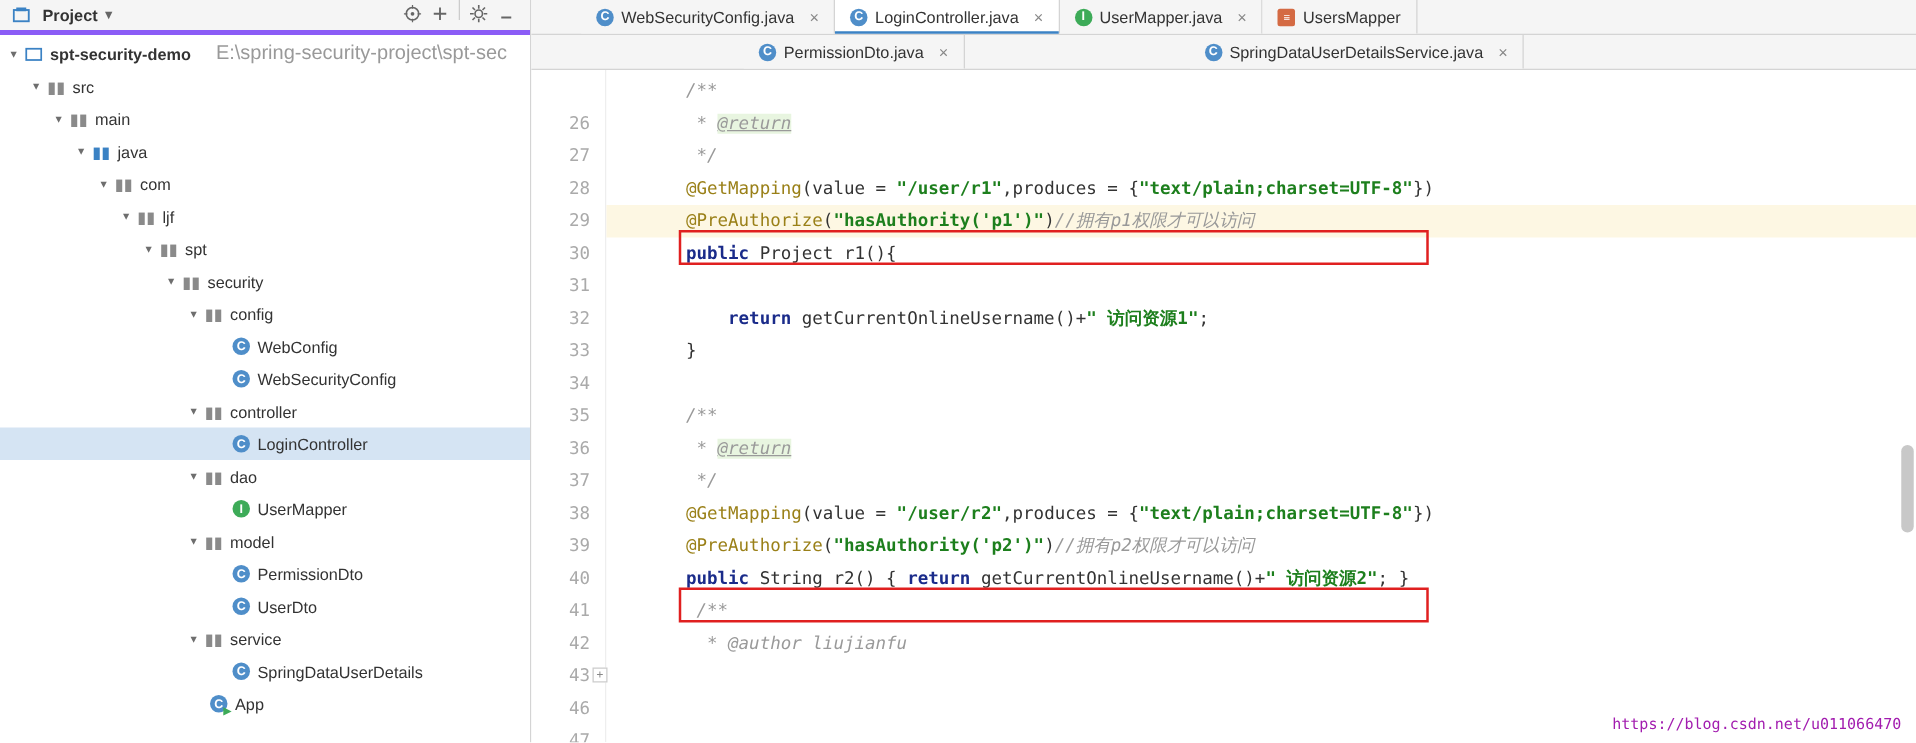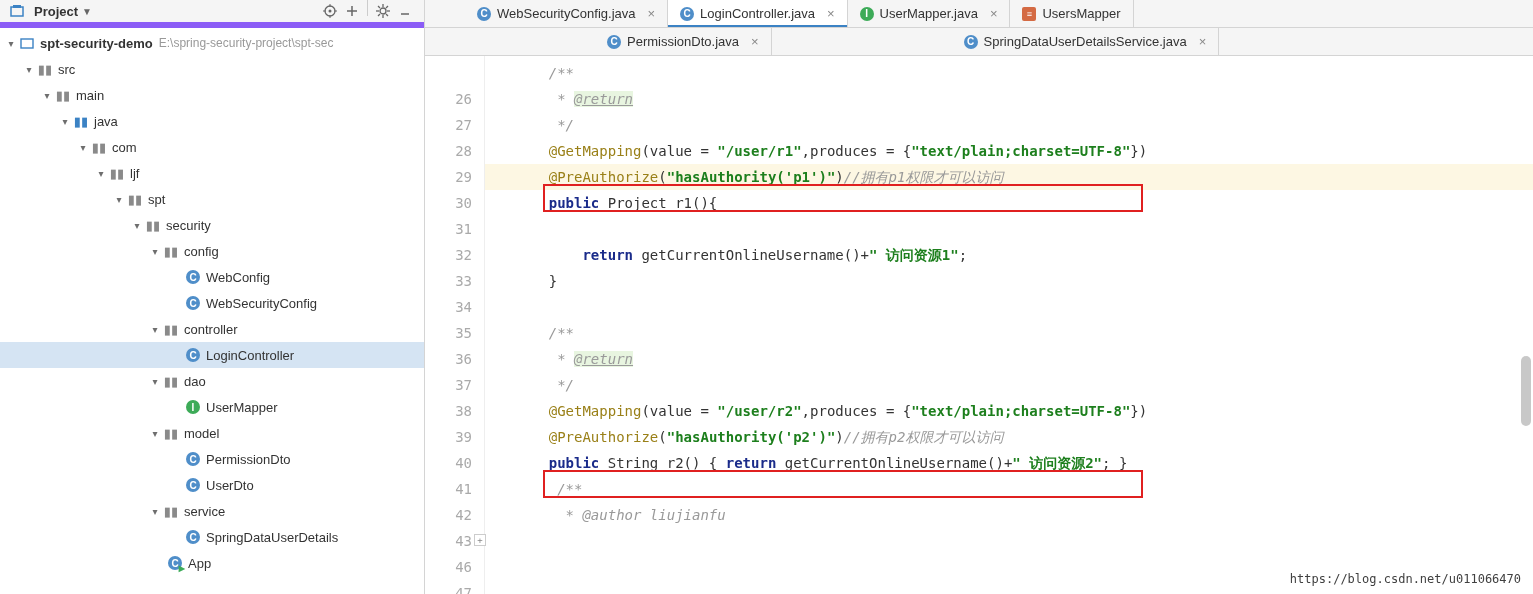--- a/index.html
+++ b/index.html
@@ -13,34 +13,34 @@
     overflow: hidden;
     display: flex;
     flex-direction: column;
   }
   .main-area { display: flex; flex: 1; overflow: hidden; }
 
   
   .project-panel { width: 425px; display: flex; flex-direction: column; border-right: 1px solid #d4d4d4; }
   .project-header {
     height: 28px; display: flex; padding: 0 8px;
-    border-bottom: 6px solid #8b5cf6; background: #f5f5f5;
+    border-bottom: 4px solid #8b5cf6; background: #f5f5f5;
   }
   .project-header .title { display: flex; align-items: center; gap: 4px; font-weight: 600; }
   .project-header .spacer { flex: 1; }
   .project-header .icon-btn { width: 22px; height: 22px; display: flex; align-items: center; justify-content: center; color: #666; cursor: pointer; }
   .tree { flex: 1; overflow: auto; padding-top: 2px; }
   .tree-row {
     display: flex; align-items: center; height: 26px; white-space: nowrap; cursor: pointer;
   }
   .tree-row.selected { background: #d5e4f3; }
   .tree-arrow { width: 14px; text-align: center; color: #6e6e6e; font-size: 10px; }
   .tree-icon { width: 18px; height: 18px; display: flex; align-items: center; justify-content: center; margin-right: 4px; }
   .tree-label { font-size: 13px; }
-  .tree-path { color: #999; margin-left: 6px; font-size: 12px; }
+  .tree-path { color: #999; margin-left: 20px; font-size: 16px; }
 
   .folder-icon { color: #8a8a8a; }
   .folder-icon.blue { color: #3b82c4; }
   .class-icon { background:#4f8ec9; color:#fff; width:14px; height:14px; border-radius:50%; font-size:10px; font-weight:bold; display:flex; align-items:center; justify-content:center; }
   .interface-icon { background:#3dab58; color:#fff; width:14px; height:14px; border-radius:50%; font-size:10px; font-weight:bold; display:flex; align-items:center; justify-content:center; }
   .module-icon { color:#3b82c4; }
 
   
   .editor-side { flex:1; display:flex; flex-direction:column; overflow:hidden; }
   .tab-row { display:flex; height:28px; border-bottom:1px solid #d4d4d4; background:#f5f5f5; overflow:hidden; }
@@ -62,21 +62,21 @@
   .code-line { height:26px; line-height:26px; white-space:pre; padding-left:30px; }
   .code .hl-line { background:#fdf7e3; }
 
   .c-comment { color:#999; font-style:italic; }
   .c-doctag { color:#9a9a9a; font-style:italic; text-decoration:underline; background:#e8f5e0; }
   .c-annot { color:#9a8018; }
   .c-kw { color:#1a2b8a; font-weight:bold; }
   .c-str { color:#1d7f1d; font-weight:bold; }
 
   .redbox { position:absolute; border:2px solid #e02020; pointer-events:none; }
-  .watermark { position:absolute; right:12px; bottom:8px; color:#404040; font-size:12px;margin-top:12px; }
+  .watermark { position:absolute; right:12px; bottom:8px; color:#a21caf; font-size:12px;margin-top:12px; }
   .scroll-thumb { position:absolute; right:2px; top:300px; width:10px; height:70px; background:#c8c8c8; border-radius:5px; }
 
   svg { display:block; }
 </style>
 </head>
 <body>
 
 <div class="main-area">
 
   <div class="project-panel">

